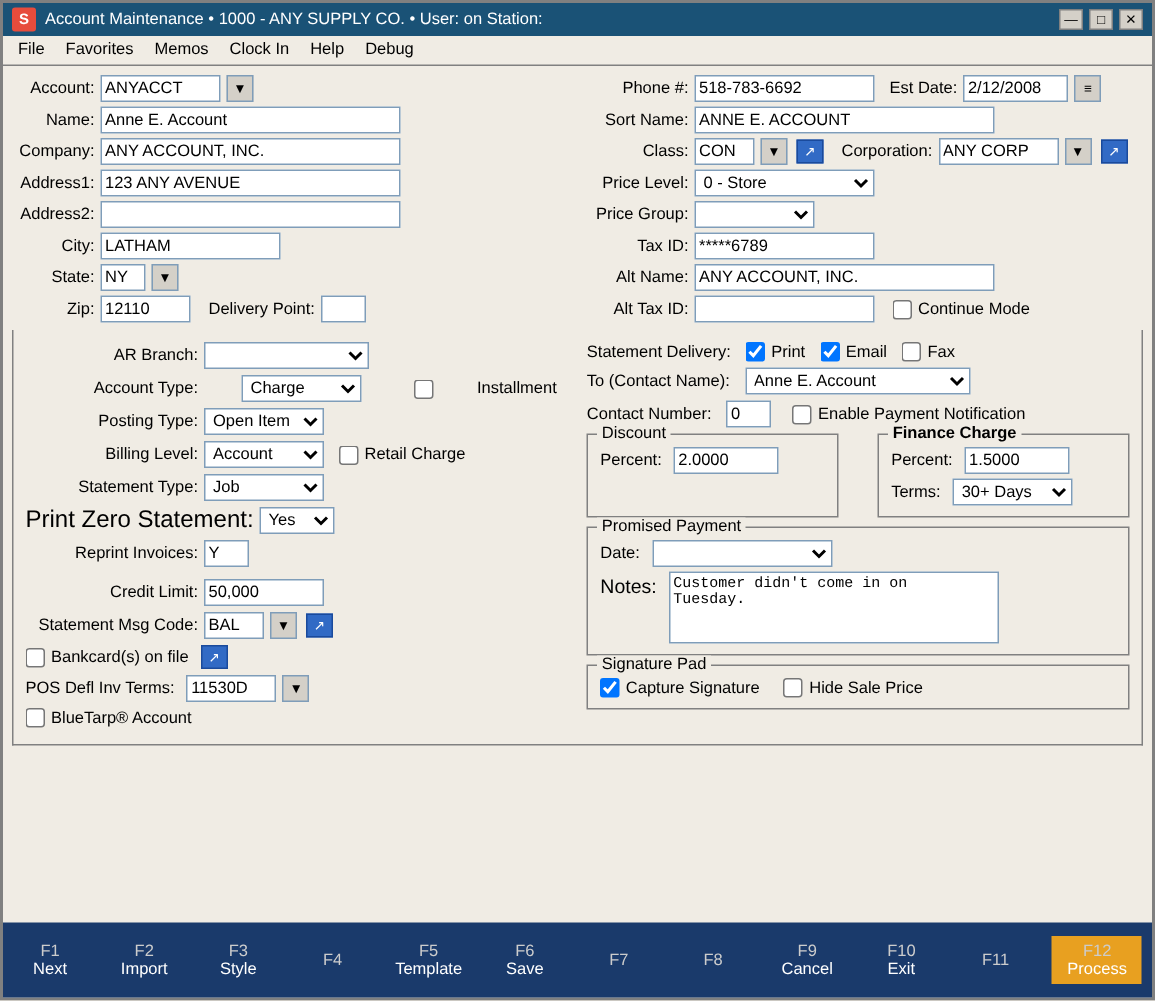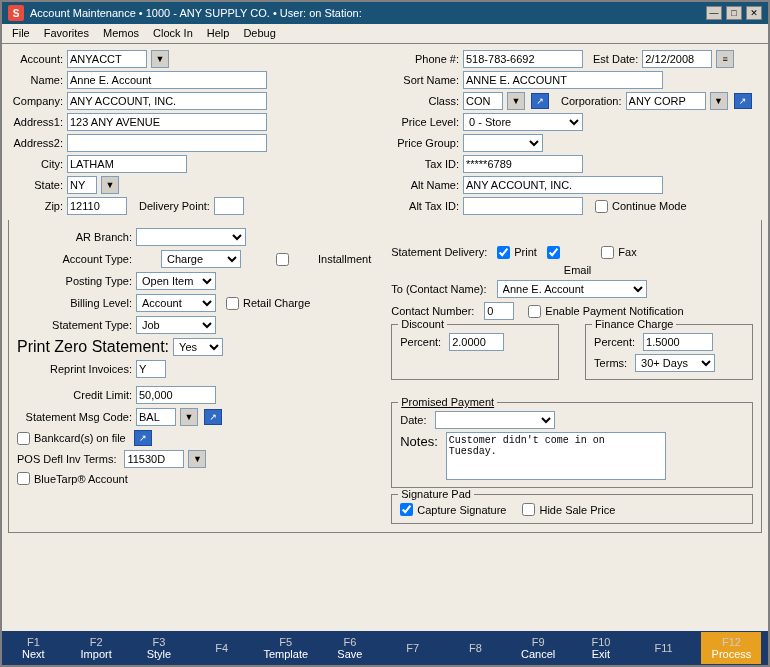--- a/index.html
+++ b/index.html
@@ -25,21 +25,21 @@
     .inp { height: 18px; border: 1px solid #7f9db9; background: white; font-size: 11px; padding: 0 2px; }
     
     .tabs { display: flex; margin-top: 6px; border-bottom: 1px solid #808080; }
     .tab { padding: 2px 10px; font-size: 11px; border: 1px solid #808080; border-bottom: none; background: #d4d0c8; cursor: pointer; margin-right: 1px; }
     .tab.active { background: #f0ece4; border-bottom: 1px solid #f0ece4; margin-bottom: -1px; z-index: 1; }
     
     .tab-content { border: 1px solid #808080; border-top: none; padding: 8px; background: #f0ece4; }
     
     .btn-blue { background: #316ac5; color: white; border: 1px solid #1a4a9c; height: 16px; width: 18px; font-size: 9px; cursor: pointer; display: inline-flex; align-items: center; justify-content: center; }
     
-    .footer { background: #1a3a6b; height: 34px; display: flex; align-items: center; justify-content: space-around; flex-shrink: 0; }
+    .footer { background: #1a3a6b; height: 50px; display: flex; align-items: center; justify-content: space-around; flex-shrink: 0; }
     .footer-btn { display: flex; flex-direction: column; align-items: center; color: #ccc; font-size: 10px; cursor: pointer; min-width: 50px; padding: 4px; }
     .footer-btn .fkey { font-size: 11px; color: #ccc; }
     .footer-btn .flabel { font-size: 11px; color: white; }
     .footer-btn.highlight { background: #e8a020; }
     
     .notes-area { border: 1px solid #7f9db9; background: white; font-size: 11px; font-family: 'Courier New', monospace; padding: 2px; resize: none; width: 100%; height: 55px; }
     
     .combo-btn { height: 18px; width: 18px; border: 1px solid #7f9db9; background: #d4d0c8; display: inline-flex; align-items: center; justify-content: center; font-size: 9px; cursor: pointer; }
   </style>
 </head>
@@ -224,58 +224,58 @@
             <span>BlueTarp® Account</span>
           </div>
         </div>
 
         <div style="flex:1;">
           <div class="row" style="margin-bottom:4px;">
             <span style="font-size:11px; margin-right:6px;">Statement Delivery:</span>
             <input type="checkbox" checked="" style="">
             <span style="margin-right:6px;">Print</span>
             <input type="checkbox" checked="" style="">
-            <span style="margin-right:6px;margin-top:36px;">Email</span>
+            <span style="margin-right:6px;">Email</span>
             <input type="checkbox" style="">
             <span>Fax</span>
           </div>
           <div class="row" style="margin-bottom:4px;">
             <span style="font-size:11px; margin-right:6px; white-space:nowrap;">To (Contact Name):</span>
             <select style="width:150px;"><option>Anne E. Account</option></select>
           </div>
           <div class="row" style="margin-bottom:4px;">
             <span style="font-size:11px; margin-right:6px; white-space:nowrap;">Contact Number:</span>
             <input class="inp" style="width: 30px;" value="0">
             <input type="checkbox" style="margin-left: 10px;">
             <span>Enable Payment Notification</span>
           </div>
 
-          <div style="display:flex; gap:26px; margin-bottom:22px; margin-top:4px;">
+          <div style="display:flex; gap:26px; margin-bottom:6px; margin-top:4px;">
             <div style="border:1px solid #808080; padding:4px 8px; position:relative; flex:1;">
               <span style="position:absolute; top:-7px; left:6px; background:#f0ece4; padding:0 3px; font-size:11px;">Discount</span>
               <div class="row" style="margin-top:4px;">
                 <span style="font-size:11px; margin-right:4px;">Percent:</span>
-                <input class="inp" style="width: 55px;" value="2.0000">
+                <input class="inp" style="width: 70px;" value="2.0000">
               </div>
             </div>
             <div style="border:1px solid #808080; padding:4px 8px; position:relative; flex:1;">
-              <span style="position:absolute; top:-7px; left:6px; background:#f0ece4; padding:0 3px; font-size:11px;">Finance Charge</span>
+              <span style="position:absolute; top:-7px; left:6px; background:#f0ece4; padding:0 3px; font-size:11px;font-weight:bold;">Finance Charge</span>
               <div class="row" style="margin-top:4px;">
                 <span style="font-size:11px; margin-right:4px;">Percent:</span>
                 <input class="inp" style="width: 70px;" value="1.5000">
               </div>
               <div class="row" style="margin-top:3px;">
                 <span style="font-size:11px; margin-right:4px;">Terms:</span>
                 <select style="width:80px;"><option>30+ Days</option></select>
               </div>
             </div>
           </div>
 
           <div style="border:1px solid #808080; padding:4px 8px; position:relative; margin-bottom:6px;">
-            <span style="position:absolute; top:-7px; left:6px; background:#f0ece4; padding:0 3px; font-size:11px;text-decoration:underline;">Promised Payment</span>
+            <span style="position:absolute; top:-7px; left:6px; background:#f0ece4; padding:0 3px; font-size:11px;">Promised Payment</span>
             <div class="row" style="margin-top:4px; margin-bottom:3px;">
               <span style="font-size:11px; margin-right:4px;">Date:</span>
               <select style="width:120px;"><option></option></select>
             </div>
             <div class="row" style="align-items:flex-start;">
               <span style="font-size:13px; margin-right:4px; margin-top:2px;">Notes:</span>
               <textarea class="notes-area" style="width: 220px; height: 48px; font-size: 10px; font-family: &quot;Courier New&quot;, monospace;">Customer didn't come in on
 Tuesday.</textarea>
             </div>
           </div>

